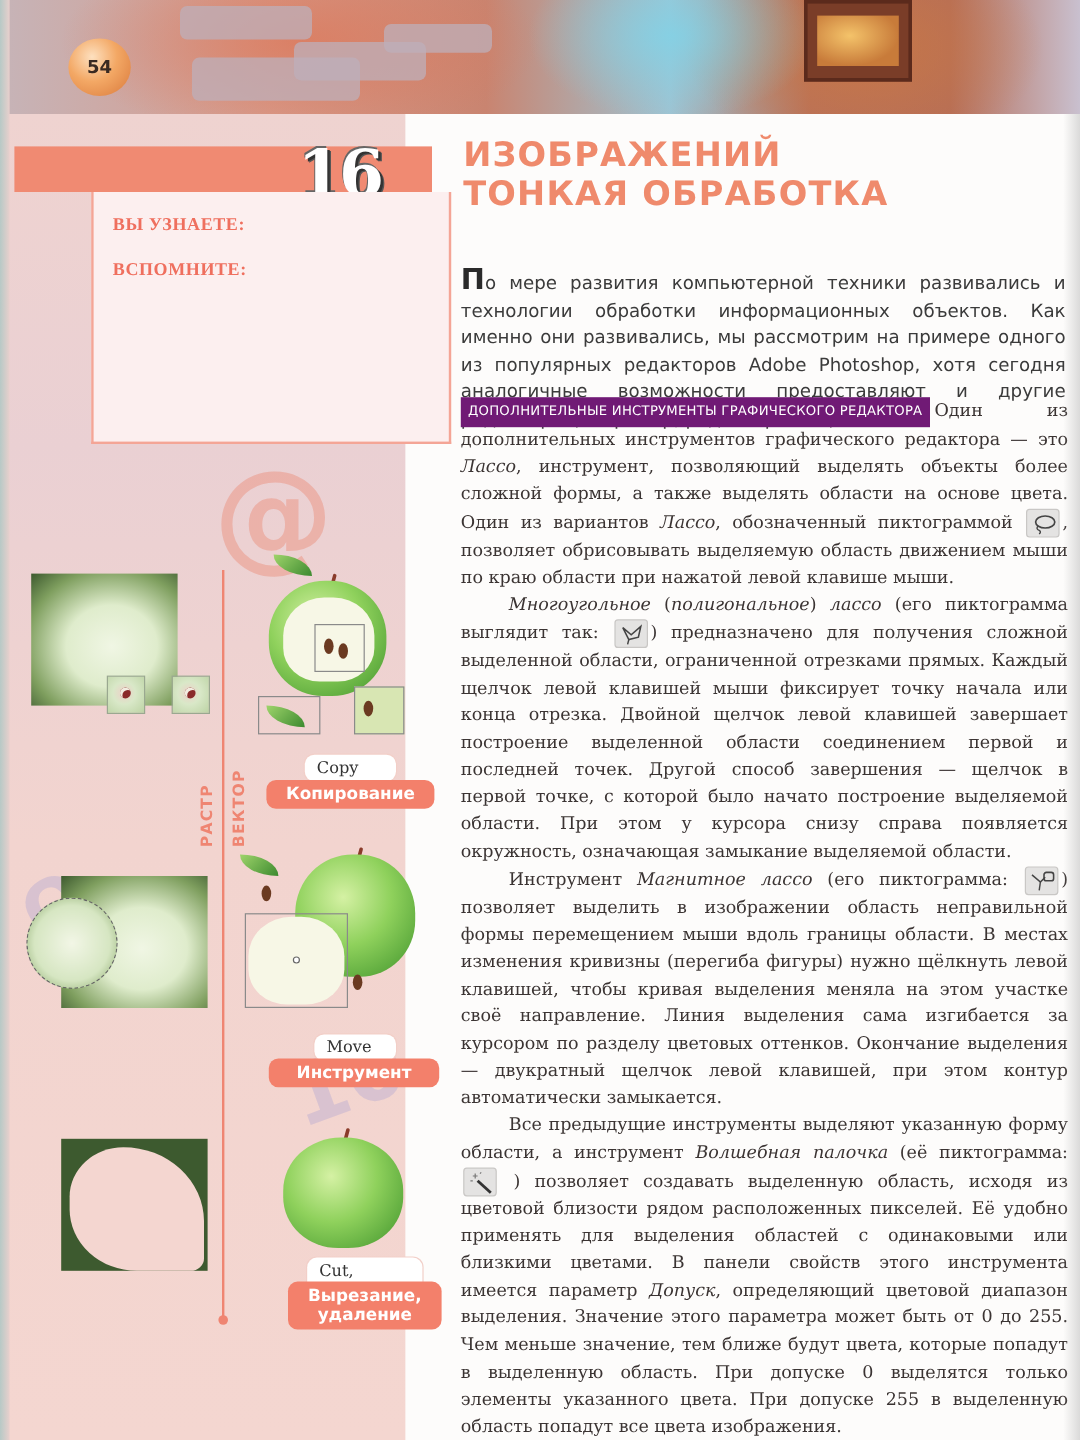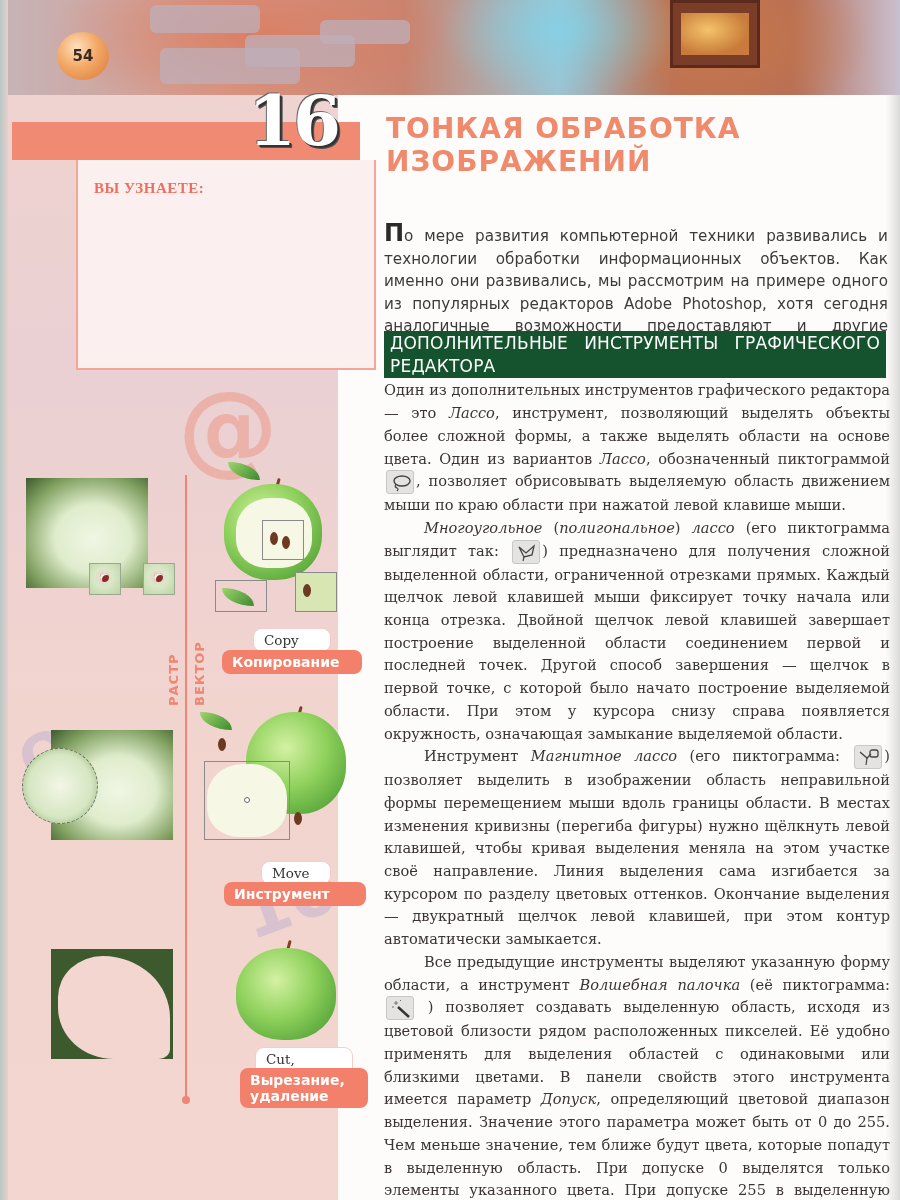--- a/index.html
+++ b/index.html
@@ -30,22 +30,22 @@
   .page-num {
     position: absolute; left: 57px; top: 32px; width: 52px; height: 48px; border-radius: 50%;
     background: radial-gradient(circle at 38% 32%, #fde0bf 0%, #f3a865 45%, #d9783a 100%);
     display: flex; align-items: center; justify-content: center;
     font-family: "DejaVu Sans", sans-serif; font-weight: bold; font-size: 15px; color: #3a2a22;
   }
 
   
   .lesson-bar { position: absolute; left: 12px; top: 122px; width: 348px; height: 38px; background: #f08a72; }
   .lesson-number {
-    position: absolute; left: 248px; top: 80px; font-family: "DejaVu Serif", serif; font-weight: bold;
-    font-size: 69px; color: #ffffff; letter-spacing: -3px;
+    position: absolute; left: 248px; top: 112px; font-family: "DejaVu Serif", serif; font-weight: bold;
+    font-size: 54px; color: #ffffff; letter-spacing: -3px;
     text-shadow: 2px 2px 0 #333, 3px 3px 0 #555, -1px -1px 0 #666;
   }
 
   
   .right-page { position: absolute; left: 338px; top: 95px; width: 562px; height: 1105px; background: #fdfcfb; }
 
   .title {
     position: absolute; left: 386px; top: 112px; width: 460px;
     font-family: "DejaVu Sans", sans-serif; font-weight: bold; font-size: 28px; line-height: 33px;
     color: #ef8a6c; letter-spacing: 1px;
@@ -76,22 +76,22 @@
 
   
   .body-text {
     position: absolute; left: 384px; top: 331px; width: 506px;
     font-family: "DejaVu Serif", serif; font-size: 14.6px; line-height: 22.7px; color: #3b3433;
     text-align: justify;
   }
   .body-text p { text-indent: 0; }
   .body-text p.indent { text-indent: 40px; }
   .section-label {
-    display: inline-block; background: #14532d; color: #fff; font-family: "DejaVu Sans", sans-serif;
-    font-size: 17px; padding: 1px 6px; letter-spacing: 0.2px; margin-right: 4px; vertical-align: 1px;
+    display: inline-block; background: #701a75; color: #fff; font-family: "DejaVu Sans", sans-serif;
+    font-size: 11px; padding: 1px 6px; letter-spacing: 0.2px; margin-right: 4px; vertical-align: 1px;
   }
   .body-text i { font-style: italic; }
   .picto {
     display: inline-block; width: 28px; height: 24px; background: #e4e3e2; border: 1px solid #c9c7c5;
     border-radius: 3px; vertical-align: middle; position: relative; margin: 0 2px;
   }
   .picto svg { position: absolute; left: 3px; top: 2px; }
 
   
   .right-shadow { position:absolute; right:0; top:95px; width:14px; height:1105px; background: linear-gradient(90deg, rgba(255,255,255,0), rgba(190,190,190,0.55)); }
@@ -113,21 +113,21 @@
   .stem { position:absolute; width:3px; height:14px; background:#8a3b2a; border-radius:2px; transform: rotate(15deg); }
   .sel-box { position:absolute; border:1px solid #8a8a8a; }
   .handle { position:absolute; width:6px; height:6px; border:1px solid #666; background:#fff; border-radius:50%; }
 
   .caption-en {
     position:absolute; background:#fff; border-radius: 8px; font-family: "DejaVu Serif", serif; font-size: 13.5px;
     color:#333; padding: 3px 10px; box-shadow: 0 0 0 1px #f2cfc8;
   }
   .caption-ru {
     position:absolute; background:#f3806b; border-radius: 8px; font-family: "DejaVu Sans", sans-serif; font-size: 14px;
-    font-weight:bold; color:#fff; text-align:left; padding: 4px 10px; line-height: 16px;
+    font-weight:bold; color:#fff; text-align:center; padding: 4px 10px; line-height: 16px;
   }
   .watermark { position:absolute; font-family:"DejaVu Sans", sans-serif; font-weight:bold; color: rgba(170,160,210,0.35); }
 </style>
 </head>
 <body>
 
 <div class="banner">
   <div class="key" style="left:150px;top:5px;width:110px;height:28px;"></div>
   <div class="key" style="left:160px;top:48px;width:140px;height:36px;"></div>
   <div class="key" style="left:245px;top:35px;width:110px;height:32px;"></div>
@@ -138,27 +138,28 @@
 <div class="left-page"></div>
 <div class="left-edge"></div>
 <div class="right-page"></div>
 
 <div class="page-num">54</div>
 
 <div class="lesson-bar"></div>
 <div class="lesson-number">16</div>
 
 <div class="title">
+  <div>ИЗОБРАЖЕНИЙ</div>
   <div>ТОНКАЯ ОБРАБОТКА</div>
-  <div>ИЗОБРАЖЕНИЙ</div>
 </div>
 
 <div class="objectives">
   <div class="obj-heading">ВЫ УЗНАЕТЕ:</div>
   <div class="obj-gap"></div>
+  <div class="obj-heading">ВСПОМНИТЕ:</div>
 </div>
 
 <div class="intro">
   <span class="dropcap">П</span><span>о мере развития компьютерной техники развивались и технологии обработки информационных объектов. Как именно они развивались, мы рассмотрим на примере одного из популярных редакторов Adobe Photoshop, хотя сегодня аналогичные возможности предоставляют и другие редакторы (например, редактор GIMP).</span>
 </div>
 
 <div class="body-text">
   <p>
     <span class="section-label">ДОПОЛНИТЕЛЬНЫЕ ИНСТРУМЕНТЫ ГРАФИЧЕСКОГО РЕДАКТОРА</span><span>Один из дополнительных инструментов графического редактора — это </span><i>Лассо</i><span>, инструмент, позволяющий выделять объекты более сложной формы, а также выделять области на основе цвета. Один из вариантов </span><i>Лассо</i><span>, обозначенный пиктограммой </span><span class="picto"><svg width="22" height="20" viewBox="0 0 22 20">
           <ellipse cx="12" cy="8" rx="8" ry="5" fill="none" stroke="#444" stroke-width="1.4"></ellipse>

